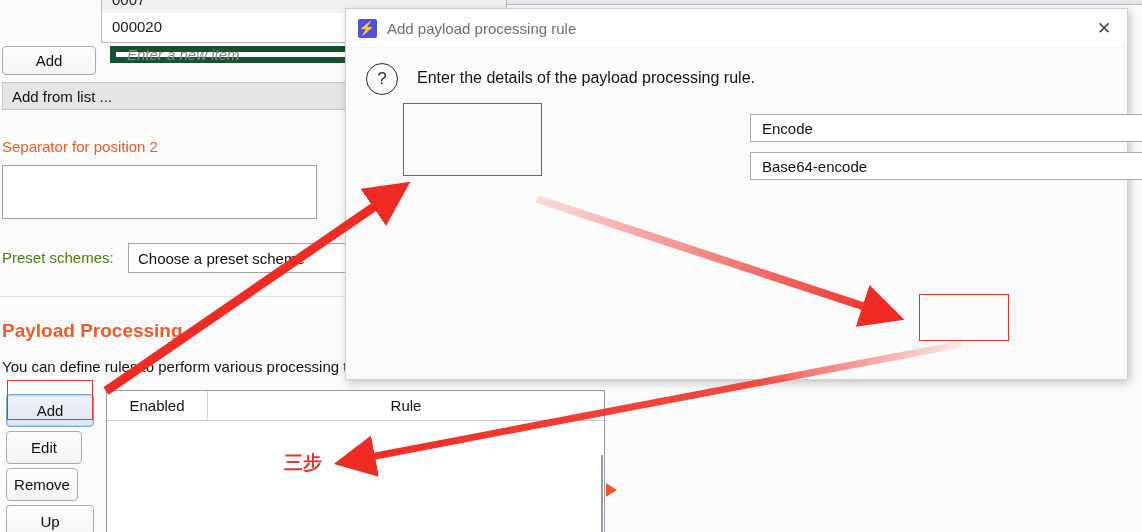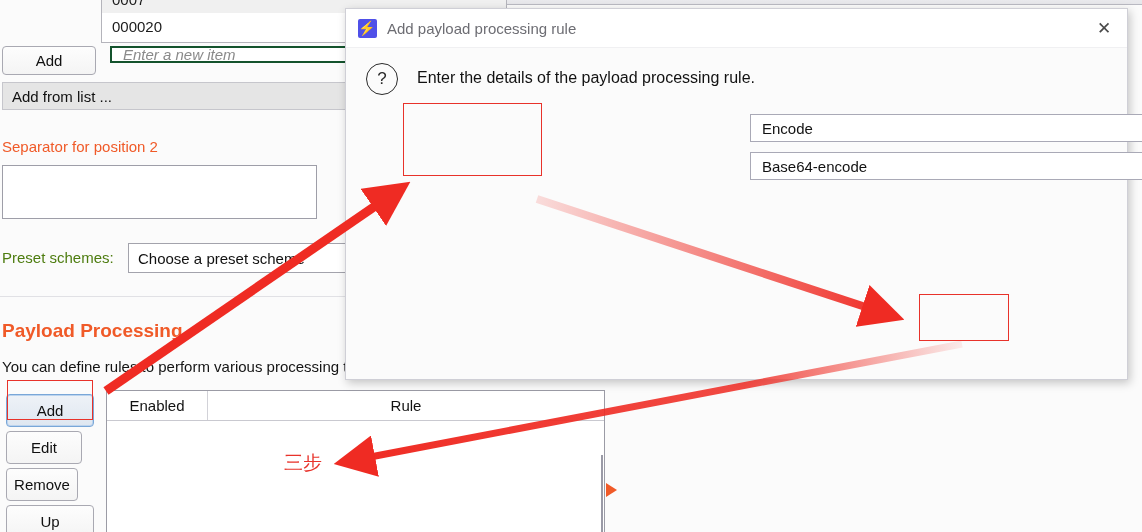--- a/index.html
+++ b/index.html
@@ -36,21 +36,21 @@
     box-sizing:border-box;
     background:linear-gradient(#fdfdfd,#f4f4f4);
     border:1px solid #a9a9b2;border-radius:4px;
     font-family:"Liberation Sans", sans-serif;font-size:15px;color:#101010;
     display:flex;align-items:center;justify-content:center;
     cursor:default;
   }
   #add-top{left:2px;top:46px;width:94px;height:29px;}
   #new-item-input{
     position:absolute;left:110px;top:46px;width:340px;height:17px;
-    box-sizing:border-box;background:#fff;border:2px solid #14532d;
+    box-sizing:border-box;background:#fff;border:6px solid #14532d;
     display:flex;align-items:center;padding-left:11px;
     font-style:italic;color:#8a8a8a;font-size:15px;
   }
   #add-from-list{
     position:absolute;left:2px;top:82px;width:448px;height:28px;
     box-sizing:border-box;background:#e5e5e5;border:1px solid #c6c6cc;
     display:flex;align-items:center;padding-left:9px;font-size:15px;color:#111;
   }
 
   
@@ -144,20 +144,21 @@
 
   
   #annot{position:absolute;inset:0;pointer-events:none;}
   .redbox{position:absolute;border:1.6px solid #e8322a;box-sizing:border-box;}
   #box-combo-left{left:403px;top:103px;width:139px;height:73px;}
   #box-add2{left:7px;top:380px;width:86px;height:40px;}
   #box-ok{left:919px;top:294px;width:90px;height:47px;}
   #cn-note{
     position:absolute;left:284px;top:450px;font-size:19px;color:#e8322a;
     font-family:"DejaVu Sans", sans-serif;
+    font-weight:bold;
   }
 </style>
 </head>
 <body>
 
 <div id="bg-app">
 
   <div class="top-strip"></div>
   <div class="vsep"></div>
 

